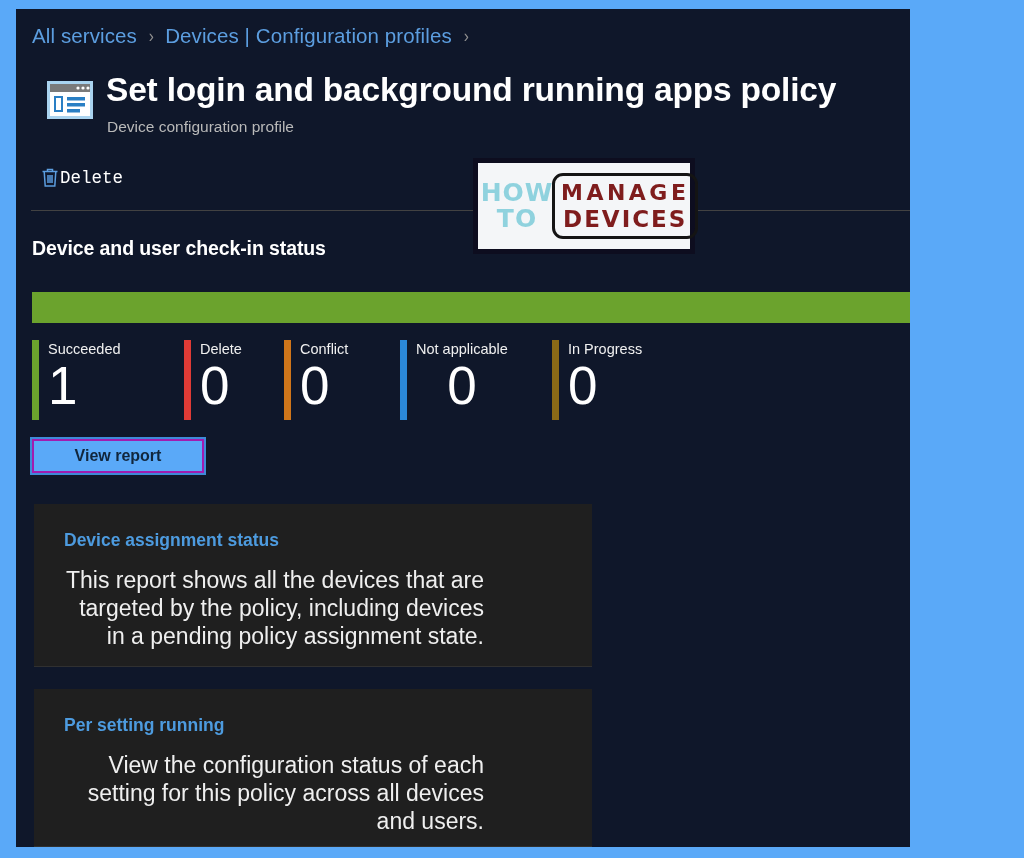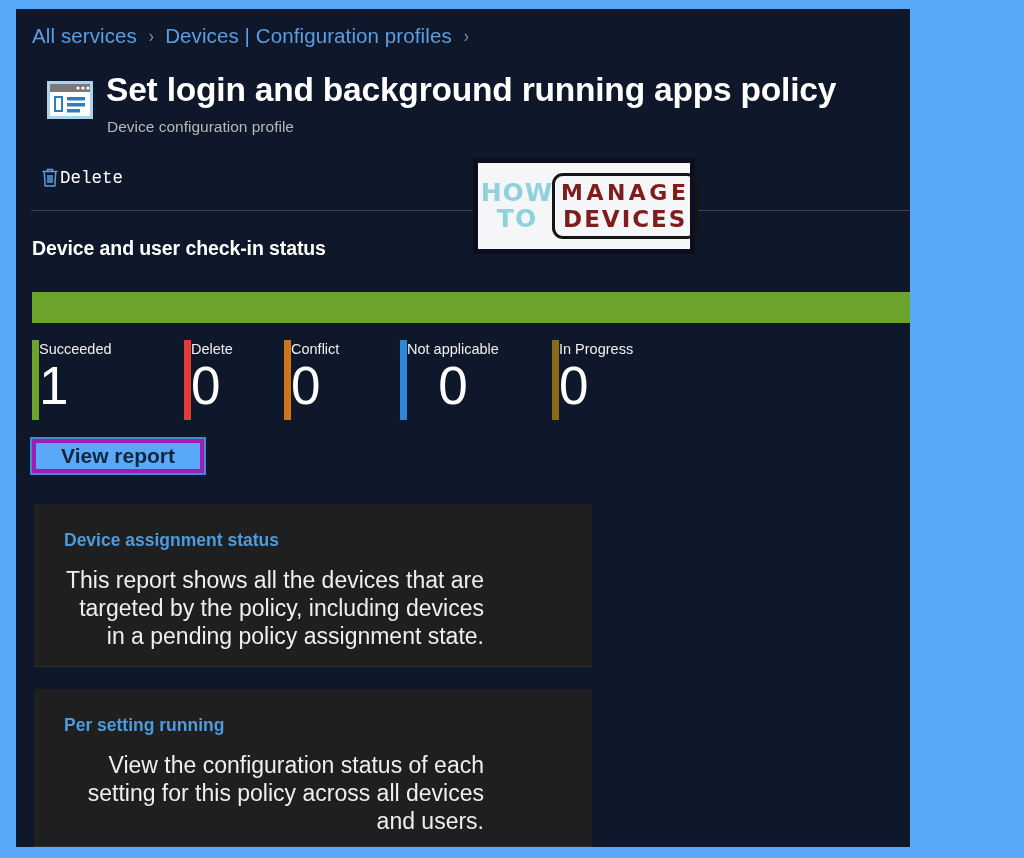--- a/index.html
+++ b/index.html
@@ -142,45 +142,45 @@
     left: 16px; top: 331px;
     height: 80px;
   }
   .metric {
     position: absolute;
     top: 0;
     display: flex;
     height: 80px;
   }
   .metric-bar { width: 7px; height: 80px; flex: 0 0 7px; }
-  .metric-text { display: flex; flex-direction: column; }
+  .metric-text { margin-left: 9px; display: flex; flex-direction: column; }
   .metric-label {
     color: #f0f0f0;
     font-size: 14.5px;
     line-height: 19px;
     white-space: nowrap;
   }
   .metric-value {
     color: #ffffff;
     font-size: 53px;
     font-weight: 300;
     line-height: 60px;
     margin-top: -3px;
   }
 
   
   .view-report {
     position: absolute;
     left: 16px; top: 430px;
     width: 172px; height: 34px;
     background: #5aa9f8;
-    border: 4px solid #a21caf;
+    border: 2px solid #a21caf;
     outline: 2px solid #3f8ad8;
     color: #11263c;
-    font-size: 21px;
+    font-size: 16px;
     font-weight: bold;
     display: flex;
     align-items: center;
     justify-content: center;
     cursor: pointer;
   }
 
   
   .card {
     position: absolute;

